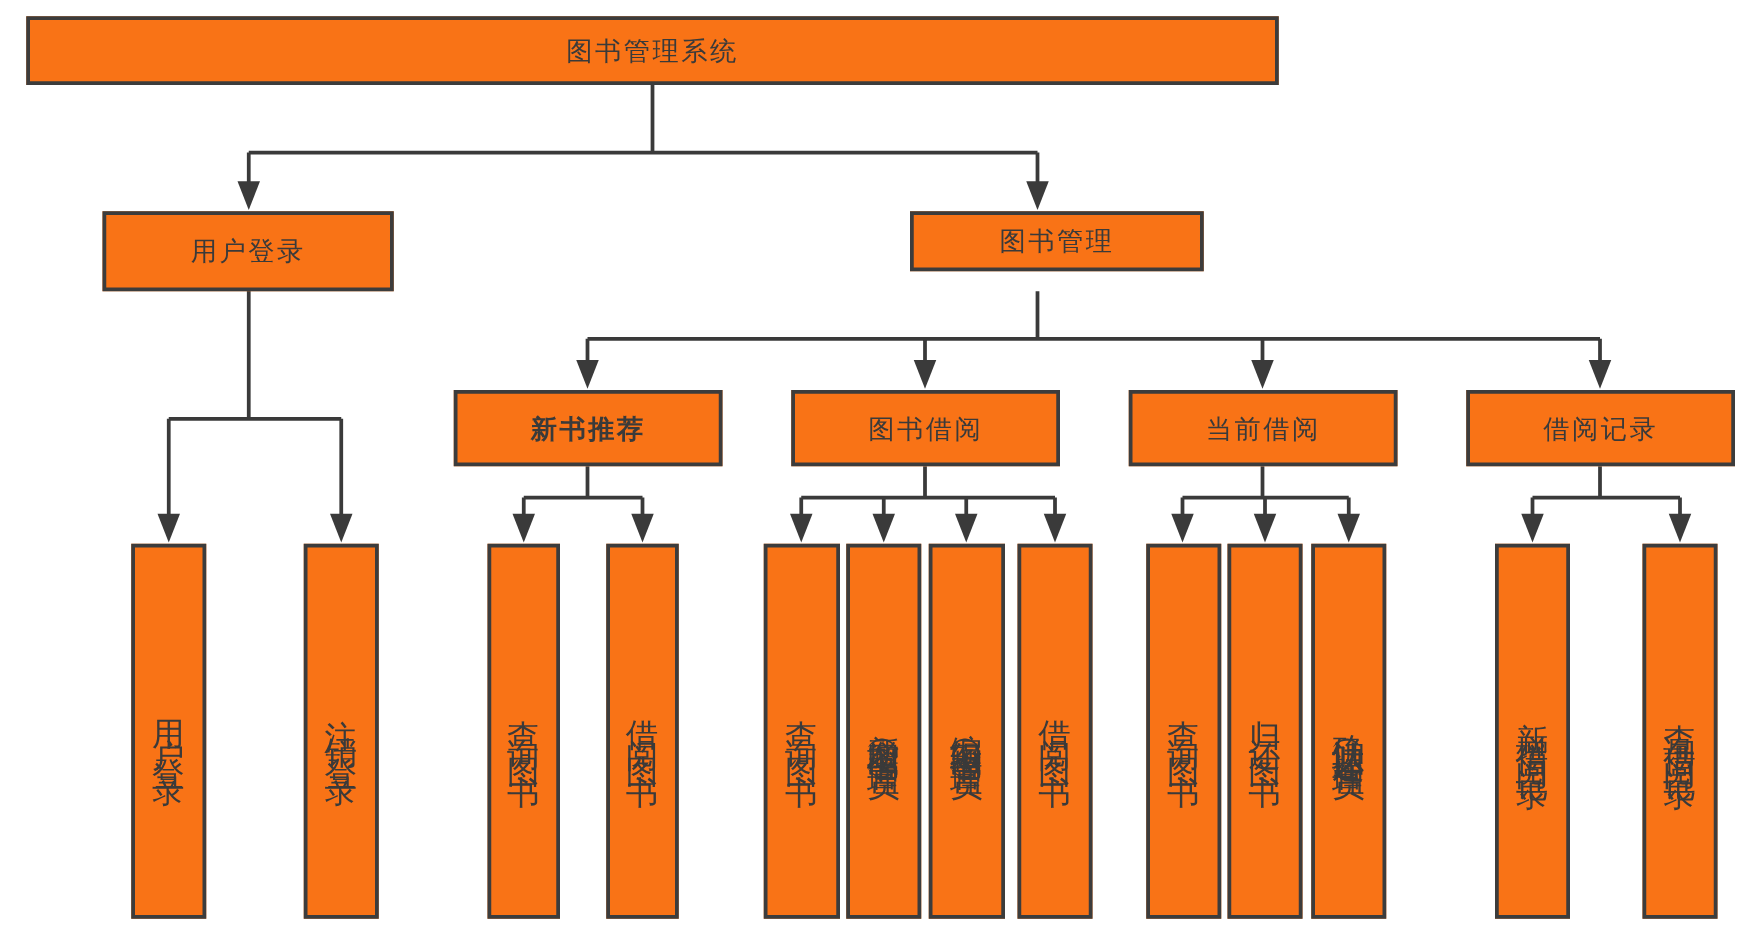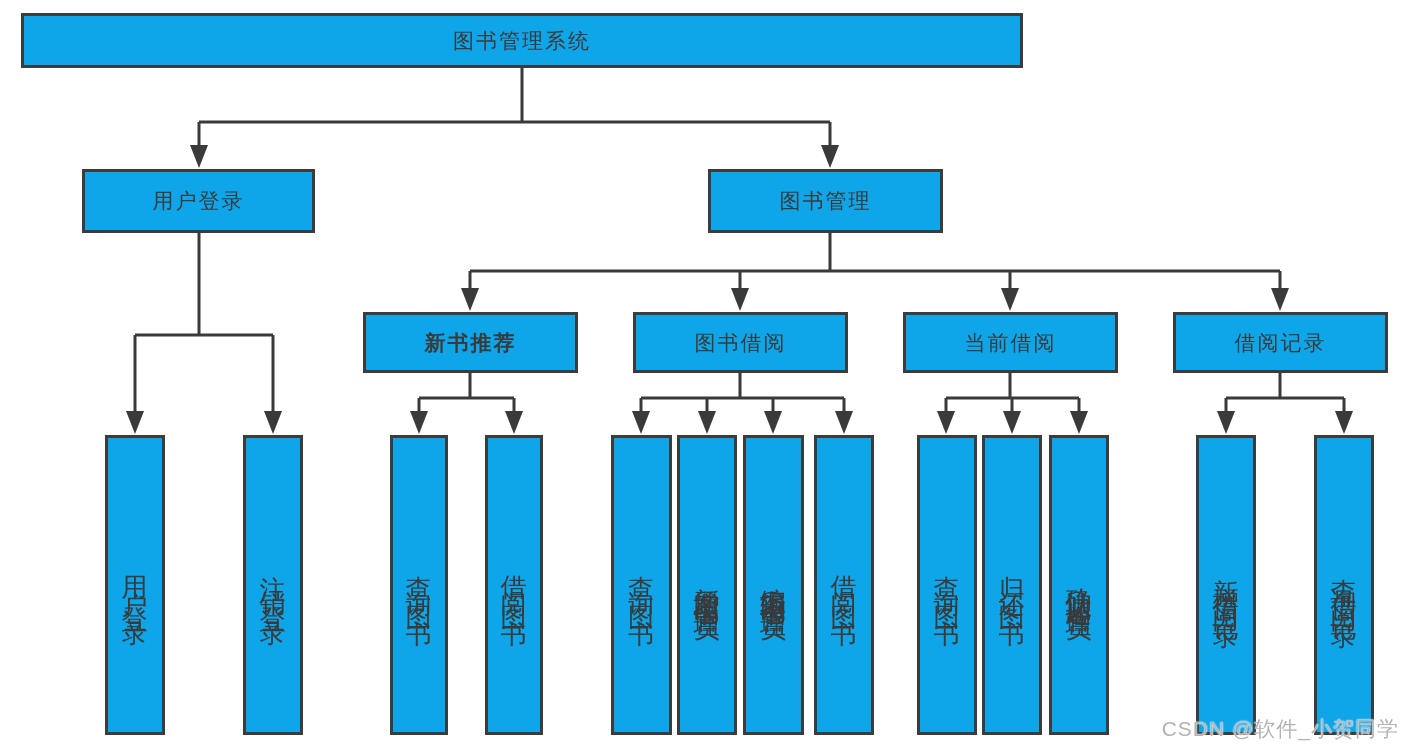--- a/index.html
+++ b/index.html
@@ -14,21 +14,21 @@
   }
   .wires {
     position: absolute;
     left: 0; top: 0;
     width: 1405px; height: 747px;
   }
   .node {
     position: absolute;
     box-sizing: border-box;
     border: 3px solid #3c3c3c;
-    background: #0ea5e9;
+    background: #f97316;
     display: flex;
     align-items: center;
     justify-content: center;
   }
   .h-node .lbl {
     font-size: 21px;
     letter-spacing: 2px;
     white-space: nowrap;
   }
   .leaf .lbl {
@@ -100,21 +100,21 @@
     </g>
   </svg>
 
   <div class="node h-node" style="left:21px; top:13px; width:1002px; height:55px;">
     <span class="lbl">图书管理系统</span>
   </div>
 
   <div class="node h-node" style="left:82px; top:169px; width:233px; height:64px;">
     <span class="lbl">用户登录</span>
   </div>
-  <div class="node h-node" style="left:708px; top:169px; width:235px; height:64px;justify-content:center;">
+  <div class="node h-node" style="left:728px; top:169px; width:235px; height:48px;justify-content:center;">
     <span class="lbl">图书管理</span>
   </div>
 
   <div class="node h-node" style="left:363px; top:312px; width:215px; height:61px;font-weight:bold;">
     <span class="lbl">新书推荐</span>
   </div>
   <div class="node h-node" style="left:903px; top:312px; width:215px; height:61px;">
     <span class="lbl">当前借阅</span>
   </div>
   <div class="node h-node" style="left:633px; top:312px; width:215px; height:61px;">
@@ -161,15 +161,14 @@
     <span class="lbl">确认归还（管理员）</span>
   </div>
 
   <div class="node leaf len6" style="left:1196px; top:435px; width:60px; height:300px;">
     <span class="lbl">新增借阅记录</span>
   </div>
   <div class="node leaf len6" style="left:1314px; top:435px; width:60px; height:300px;">
     <span class="lbl">查询借阅记录</span>
   </div>
 
-  <div class="watermark">CSDN @软件_小贺同学</div>
 
 </div>
 
 </body></html>

